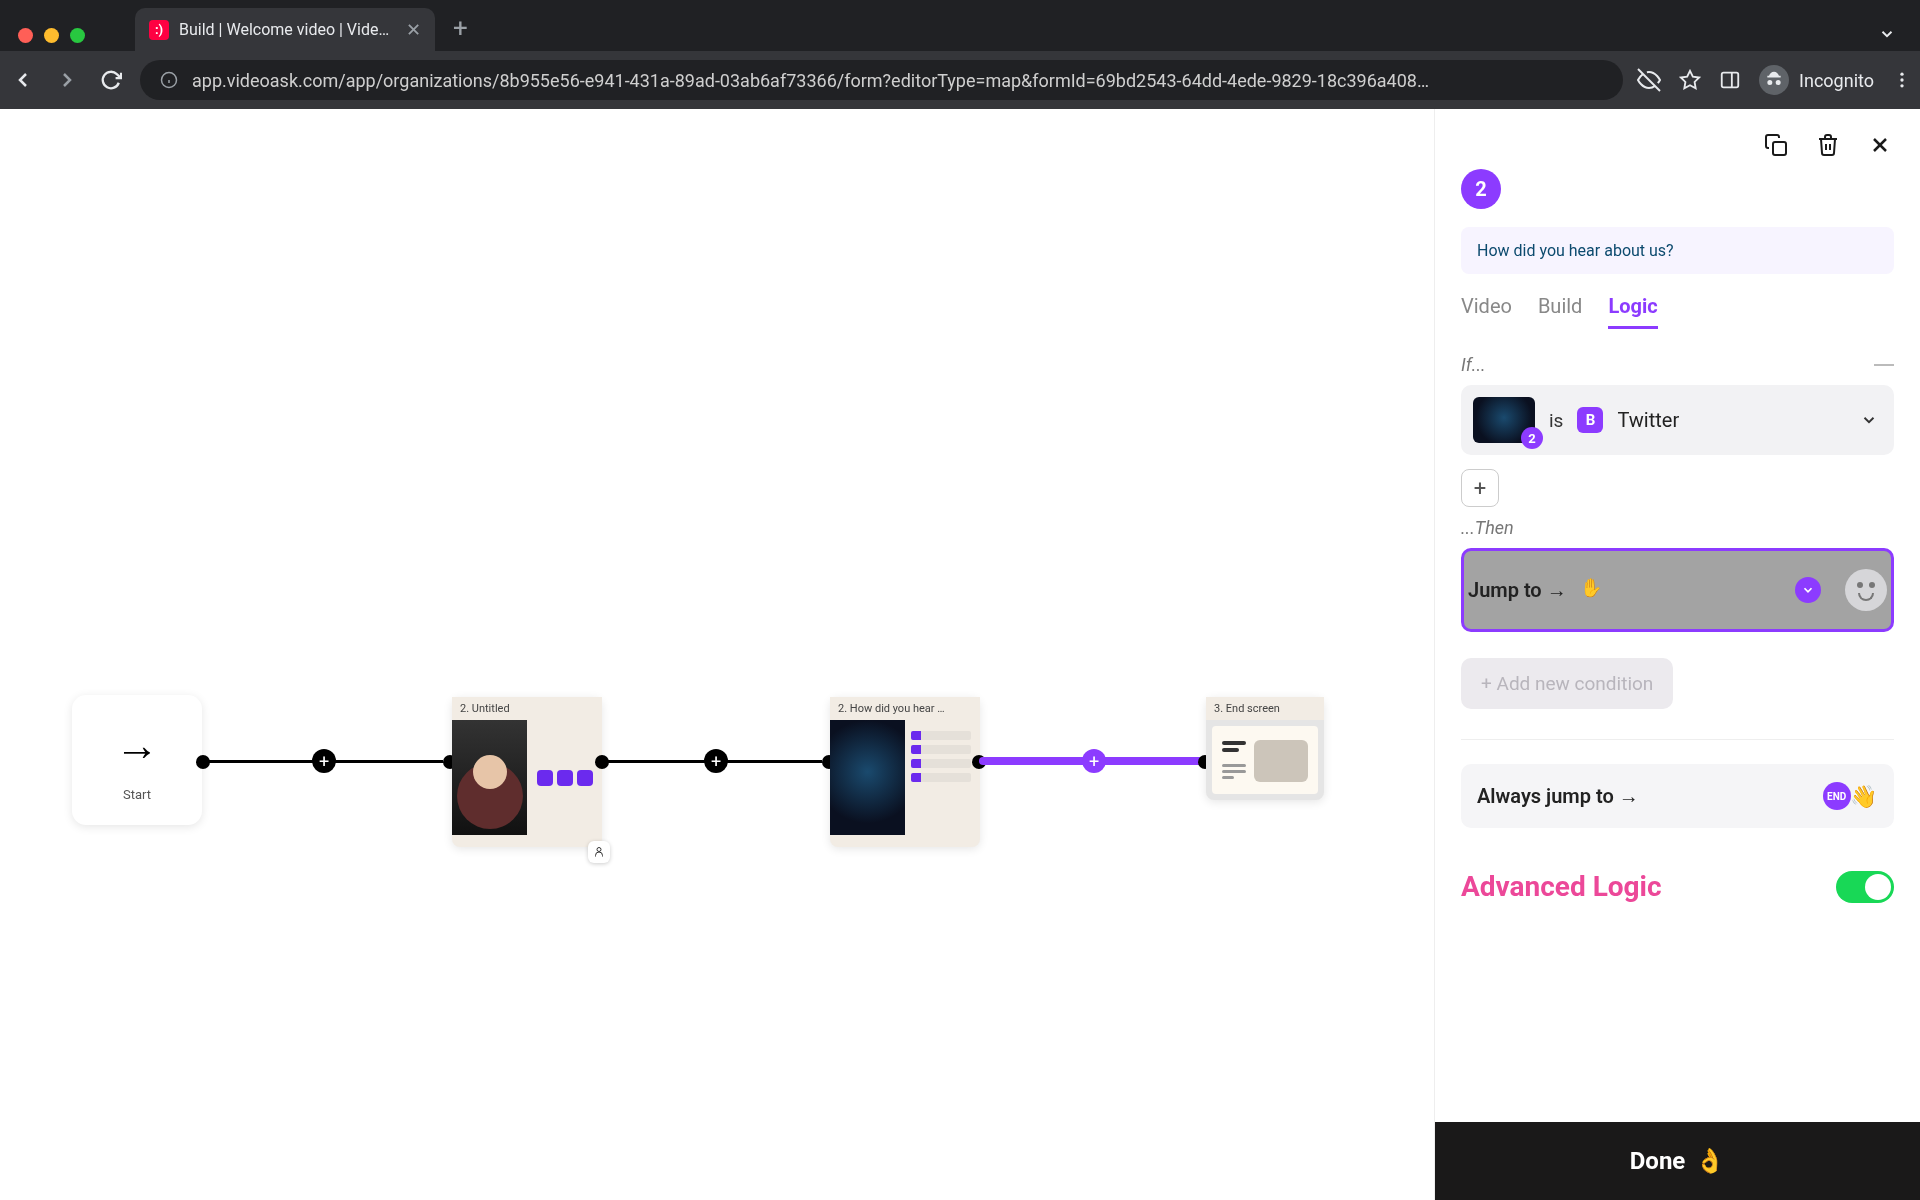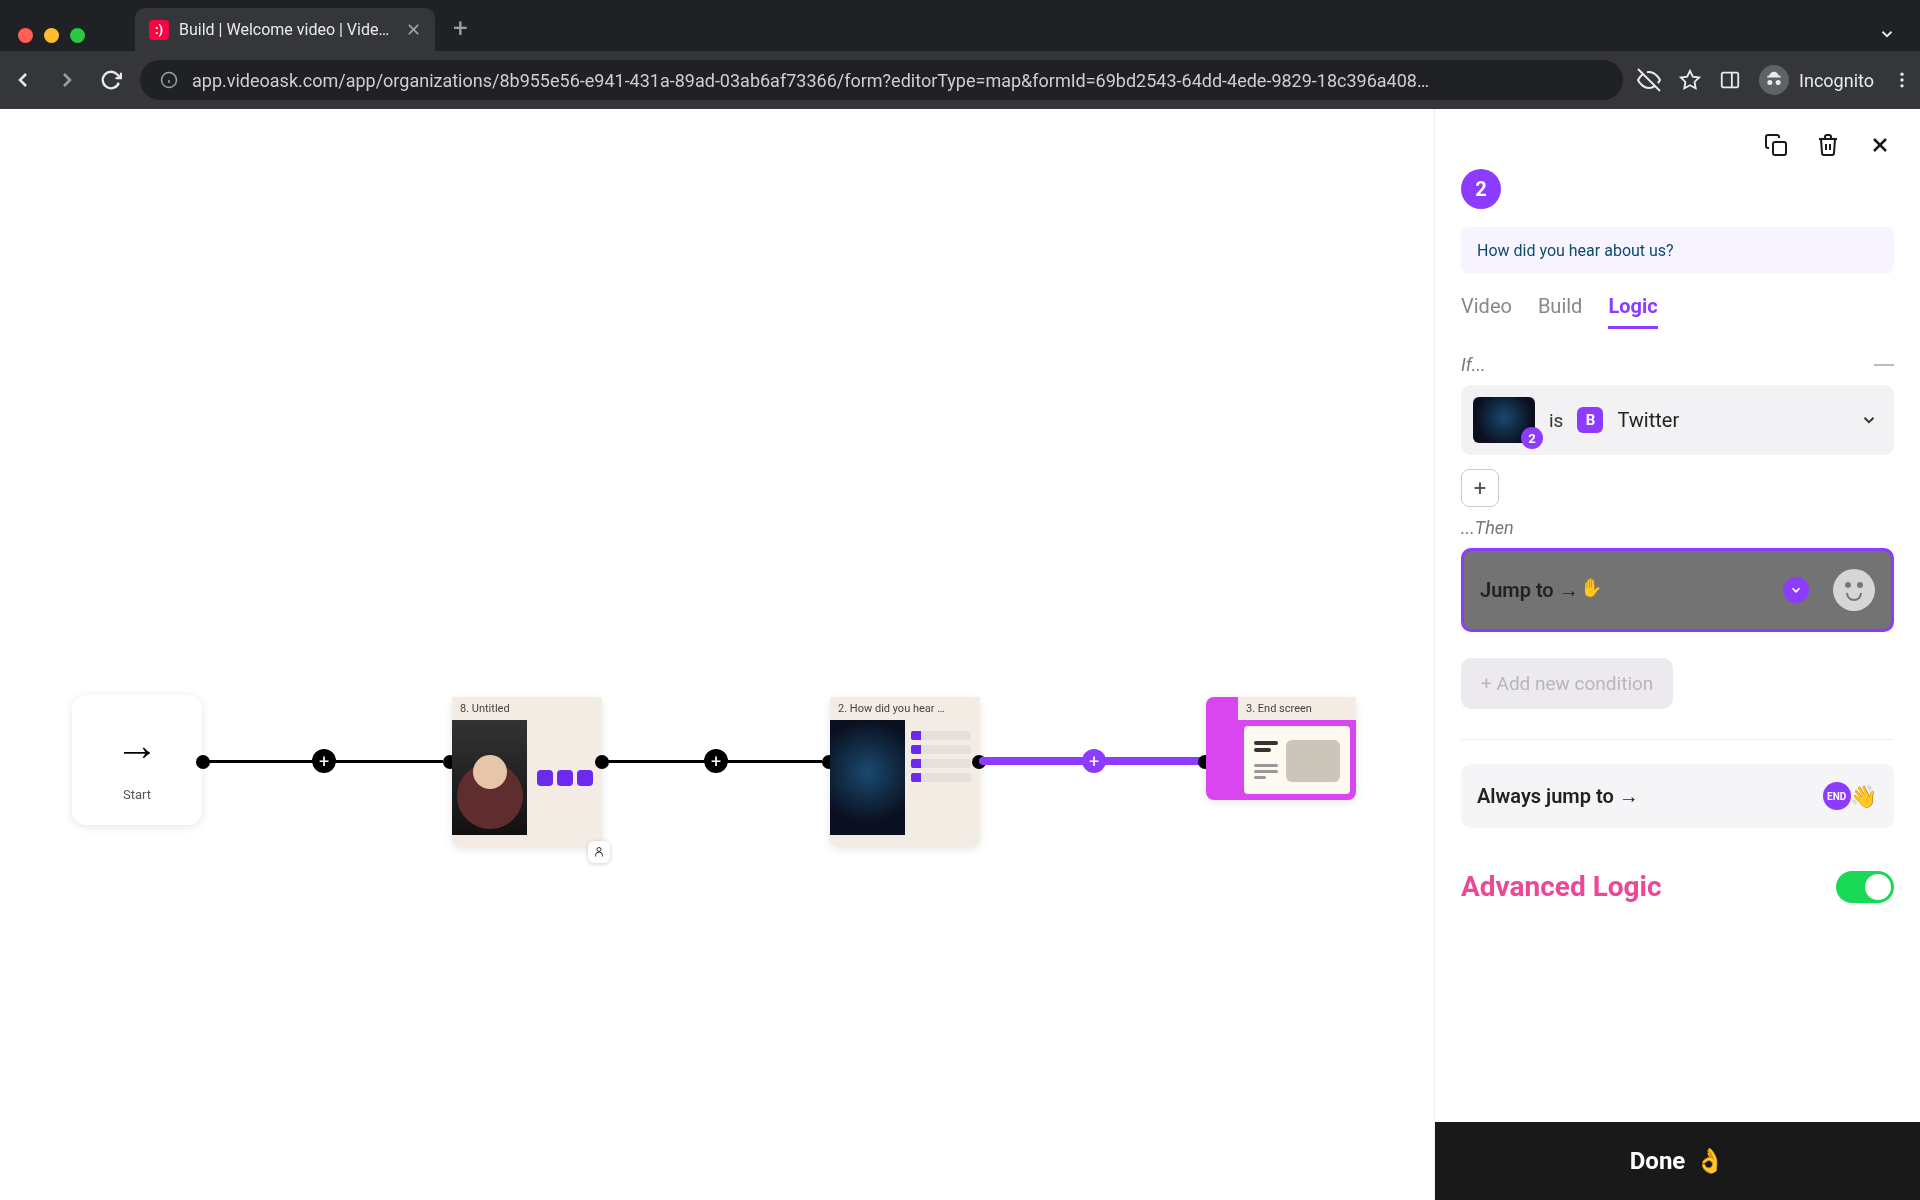--- a/index.html
+++ b/index.html
@@ -50,21 +50,21 @@
   .step-thumb.person::after { content:""; position:absolute; left:50%; top:30%; transform:translateX(-50%); width:34px; height:34px; border-radius:50%; background:#e7c5a8; box-shadow:0 24px 0 16px #5f2d2d; }
   .step-thumb.globe { background:radial-gradient(circle at 50% 45%, #1a4a6e 0%, #0a1020 70%); }
 
   .step-side { width:75px; display:flex; align-items:center; justify-content:center; background:#f2ece4; }
   .chips { display:flex; gap:4px; }
   .chip { width:16px; height:16px; border-radius:4px; background:#6b2aee; }
 
   .list-preview { width:66px; padding:6px 0 0 6px; }
   .list-row { height:9px; margin:5px 0; border-radius:2px; background:#e5e0d9; border-left:10px solid #6b2aee; }
 
-  .end-card { position:absolute; width:150px; background:#d946ef; border-radius:8px; box-shadow:0 2px 10px rgba(0,0,0,.1);padding-left:32px; }
+  .end-card { position:absolute; width:118px; background:#e5e5e5; border-radius:8px; box-shadow:0 2px 10px rgba(0,0,0,.1); }
   .end-body { padding:12px 10px; display:flex; gap:8px; background:#fdf9f1; margin:6px; border-radius:4px; }
   .end-text { flex:1; }
   .end-line { height:4px; background:#333; margin:3px 0; border-radius:2px; }
   .end-line.short { width:70%; }
   .end-line.small { height:3px; background:#999; }
   .end-block { width:54px; height:42px; background:#ccc5ba; border-radius:6px; align-self:flex-end; }
 
   .port { position:absolute; width:14px; height:14px; border-radius:50%; background:#000; }
   .plus-port { position:absolute; width:24px; height:24px; border-radius:50%; background:#000; color:#fff; font-size:18px; display:flex; align-items:center; justify-content:center; cursor:pointer; }
   .edge { position:absolute; height:3px; background:#000; }
@@ -91,21 +91,21 @@
   .cond-row { background:#f2f2f4; border-radius:10px; padding:12px 16px 12px 12px; display:flex; align-items:center; gap:14px; margin-bottom:14px; }
   .cond-thumb { width:62px; height:46px; border-radius:6px; background:radial-gradient(circle at 50% 45%, #1a4a6e 0%, #0a1020 70%); position:relative; }
   .cond-thumb-badge { position:absolute; right:-8px; bottom:-6px; width:22px; height:22px; border-radius:50%; background:#8c3bff; color:#fff; font-size:13px; font-weight:700; display:flex; align-items:center; justify-content:center; }
   .cond-is { font-size:19px; color:#333; }
   .cond-choice-badge { width:26px; height:26px; border-radius:6px; background:#8c3bff; color:#fff; font-weight:700; font-size:15px; display:flex; align-items:center; justify-content:center; }
   .cond-choice-label { font-size:20px; color:#222; flex:1; }
   .cond-caret { color:#333; font-size:18px; cursor:pointer; }
 
   .add-cond-small { width:38px; height:38px; border:1.5px solid #ccc; border-radius:8px; display:flex; align-items:center; justify-content:center; font-size:22px; color:#555; cursor:pointer; margin-bottom:10px; }
 
-  .jump-row { background:#737373; border:3px solid #8c3bff; border-radius:10px; padding:18px 16px; display:flex; align-items:center; gap:24px; margin-bottom:26px; position:relative; }
+  .jump-row { background:#a3a3a3; border:3px solid #8c3bff; border-radius:10px; padding:18px 4px; display:flex; align-items:center; gap:24px; margin-bottom:26px; position:relative; }
   .jump-label { font-size:20px; color:#222; font-weight:600; flex:1; }
   .jump-chevron { width:26px; height:26px; border-radius:50%; background:#8c3bff; color:#fff; display:flex; align-items:center; justify-content:center; font-size:14px; cursor:pointer; }
   .jump-face { width:42px; height:42px; border-radius:50%; background:#d6d6d9; position:relative; }
   .jump-face::before, .jump-face::after { content:""; position:absolute; top:13px; width:6px; height:6px; border-radius:50%; background:#777; }
   .jump-face::before { left:12px; }
   .jump-face::after { right:12px; }
   .jump-face .mouth { position:absolute; bottom:10px; left:50%; transform:translateX(-50%); width:16px; height:8px; border:2px solid #777; border-top:none; border-radius:0 0 16px 16px; }
   .cursor-hand { position:absolute; left:116px; top:26px; font-size:18px; pointer-events:none; }
 
   .add-new-cond { background:#eceaee; color:#b8b5bc; font-size:19px; padding:14px 20px; border-radius:10px; display:inline-block; cursor:default; margin-bottom:30px; }
@@ -220,21 +220,21 @@
       <div class="start-card">
         <div class="start-arrow">→</div>
         <div class="start-label">Start</div>
       </div>
       <div class="port" style="left:196px; top:646px;"></div>
       <div class="edge" style="left:203px; top:651px; width:240px;"></div>
       <div class="plus-port" style="left:312px; top:640px;">+</div>
       <div class="port" style="left:443px; top:646px;"></div>
 
       <div class="step-card" style="left:452px; top:588px;">
-        <div class="step-header">8. Untitled</div>
+        <div class="step-header">2. Untitled</div>
         <div class="step-body">
           <div class="step-thumb person"></div>
           <div class="step-side">
             <div class="chips">
                 <div class="chip"></div>
                 <div class="chip"></div>
                 <div class="chip"></div>
               </div>
           </div>
         </div>

